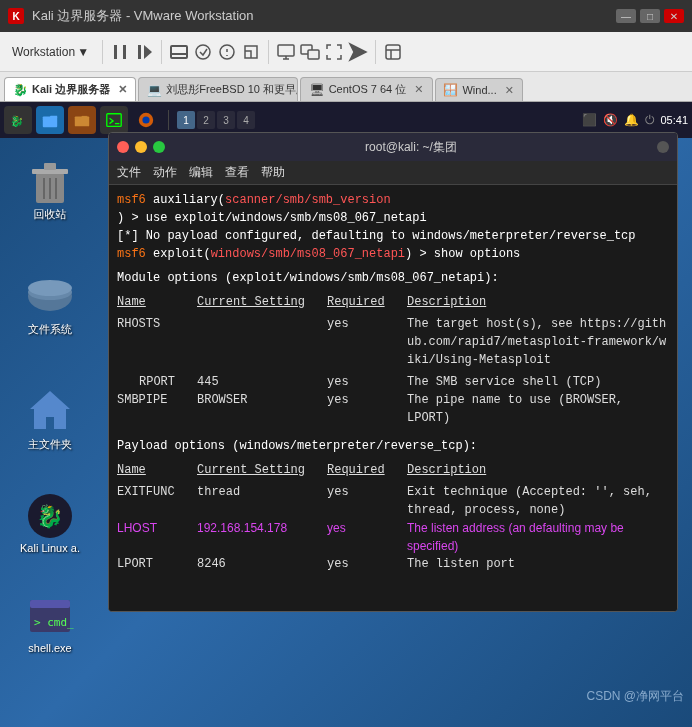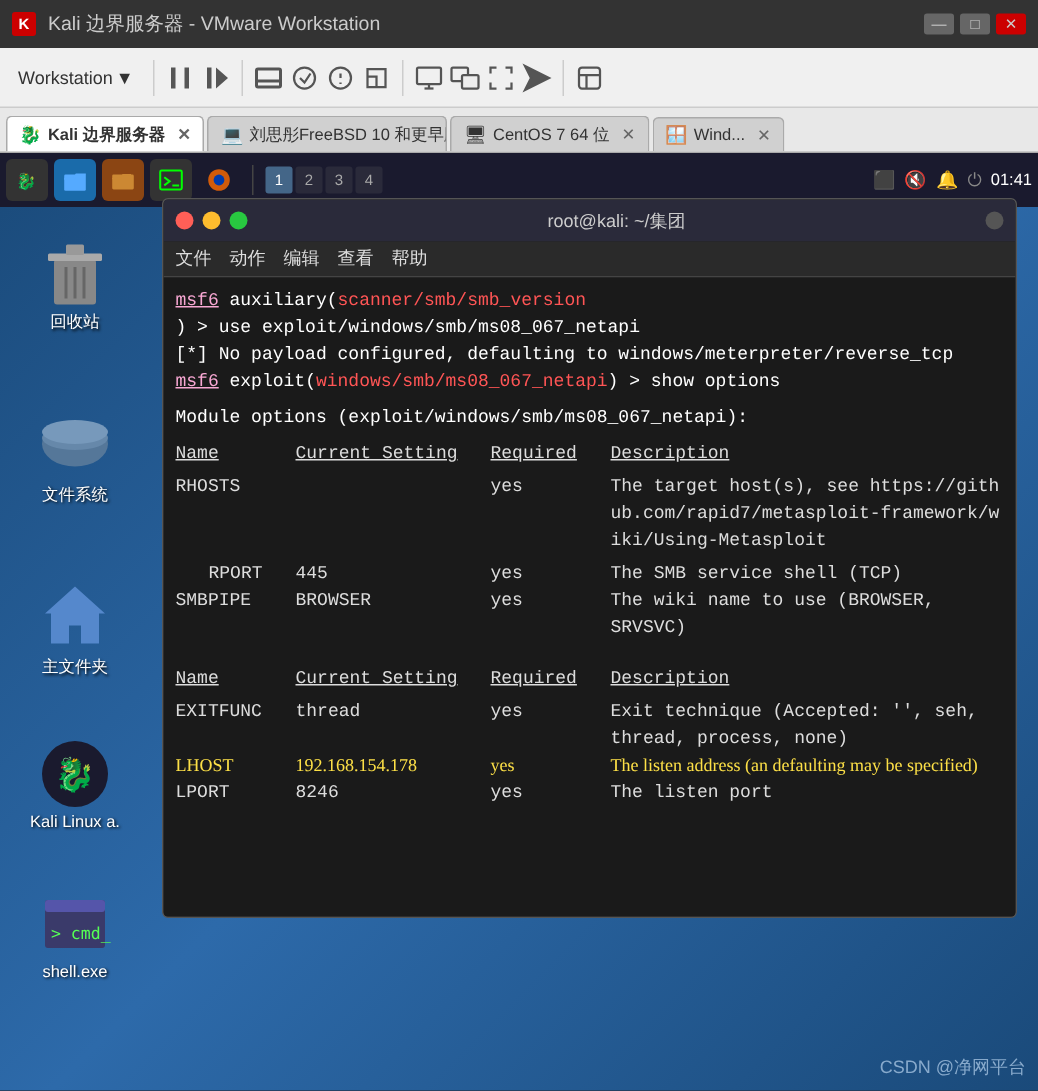--- a/index.html
+++ b/index.html
@@ -225,27 +225,27 @@
       background: #1a1a1a;
       color: #ddd;
       font-family: 'Courier New', monospace;
       font-size: 12px;
       padding: 6px 8px;
       overflow-y: auto;
       line-height: 1.5;
     }
     .term-line { display: flex; flex-wrap: wrap; }
     .term-red { color: #ff5555; }
-    .term-blue { color: #f9a8d4; text-decoration: underline; }
+    .term-blue { color: #f97316; }
     .term-white { color: #ffffff; }
 
     
     #watermark {
       position: absolute;
-      bottom: 7px;
+      bottom: 22px;
       right: 8px;
       color: #88aacc;
       font-size: 12px;
       z-index: 100;
       margin-left: 16px;
     }
   </style>
 </head>
 <body>
 
@@ -408,21 +408,21 @@
       <div style="width:18px; height:18px; background:#2a2a3a; color:#aaa; font-size:10px; display:flex; align-items:center; justify-content:center; border-radius:2px; cursor:pointer;">2</div>
       <div style="width:18px; height:18px; background:#2a2a3a; color:#aaa; font-size:10px; display:flex; align-items:center; justify-content:center; border-radius:2px; cursor:pointer;">3</div>
       <div style="width:18px; height:18px; background:#2a2a3a; color:#aaa; font-size:10px; display:flex; align-items:center; justify-content:center; border-radius:2px; cursor:pointer;">4</div>
     </div>
 
     <div style="margin-left:auto; display:flex; align-items:center; gap:6px;">
       <div style="color:#888; font-size:12px;">⬛</div>
       <div style="color:#888; font-size:12px;">🔇</div>
       <div style="color:#888; font-size:12px;">🔔</div>
       <div style="color:#888; font-size:12px;">⏻</div>
-      <div style="color:white; font-size:11px;">01:41</div>
+      <div style="color:white; font-size:11px;">05:41</div>
     </div>
   </div>
 
   <div class="desktop-icon" style="left:20px; top:55px;">
     <div class="icon-img">
       <svg viewBox="0 0 48 48" width="48" height="48">
         <rect x="10" y="16" width="28" height="30" rx="2" fill="#888"></rect>
         <rect x="6" y="12" width="36" height="5" rx="1" fill="#aaa"></rect>
         <rect x="18" y="6" width="12" height="7" rx="1" fill="#999"></rect>
         <line x1="18" y1="21" x2="18" y2="42" stroke="#666" stroke-width="2"></line>
@@ -548,42 +548,45 @@
         <span style="width:80px;text-align:center;">RPORT</span>
         <span style="width:130px;">445</span>
         <span style="width:80px;">yes</span>
         <span style="flex:1;">The SMB service shell (TCP)</span>
       </div>
 
       <div style="display:flex; color:#ddd; font-family:'Courier New',monospace; font-size:12px;">
         <span style="width:80px;">SMBPIPE</span>
         <span style="width:130px;">BROWSER</span>
         <span style="width:80px;">yes</span>
-        <span style="flex:1;">The wiki name to use (BROWSER, SRVSVC)</span>
+        <span style="flex:1;">The pipe name to use (BROWSER, LPORT)</span>
       </div>
       <div style="height:10px;"></div>
 
+      <div class="term-line">
+        <span class="term-white">Payload options (windows/meterpreter/reverse_tcp):</span>
+      </div>
       <div style="height:6px;"></div>
 
       <div style="display:flex; color:#ddd; font-family:'Courier New',monospace; font-size:12px;">
         <span style="width:80px; text-decoration:underline;">Name</span>
         <span style="width:130px; text-decoration:underline;">Current Setting</span>
         <span style="width:80px; text-decoration:underline;">Required</span>
         <span style="flex:1; text-decoration:underline;">Description</span>
       </div>
       <div style="height:4px;"></div>
 
       <div style="display:flex; color:#ddd; font-family:'Courier New',monospace; font-size:12px;">
         <span style="width:80px;">EXITFUNC</span>
         <span style="width:130px;">thread</span>
         <span style="width:80px;">yes</span>
         <span style="flex:1;">Exit technique (Accepted: '', seh, thread, process, none)</span>
       </div>
 
-      <div style="display:flex; color:#fde047; font-family:Liberation Serif, serif; font-size:12px;justify-content:center;">
+      <div style="display:flex; color:#d946ef; font-family:Liberation Sans, sans-serif; font-size:12px;justify-content:center;">
         <span style="width:80px;">LHOST</span>
         <span style="width:130px;">192.168.154.178</span>
         <span style="width:80px;">yes</span>
         <span style="flex:1;">The listen address (an defaulting may be specified)</span>
       </div>
 
       <div style="display:flex; color:#ddd; font-family:'Courier New',monospace; font-size:12px;">
         <span style="width:80px;">LPORT</span>
         <span style="width:130px;">8246</span>
         <span style="width:80px;">yes</span>

